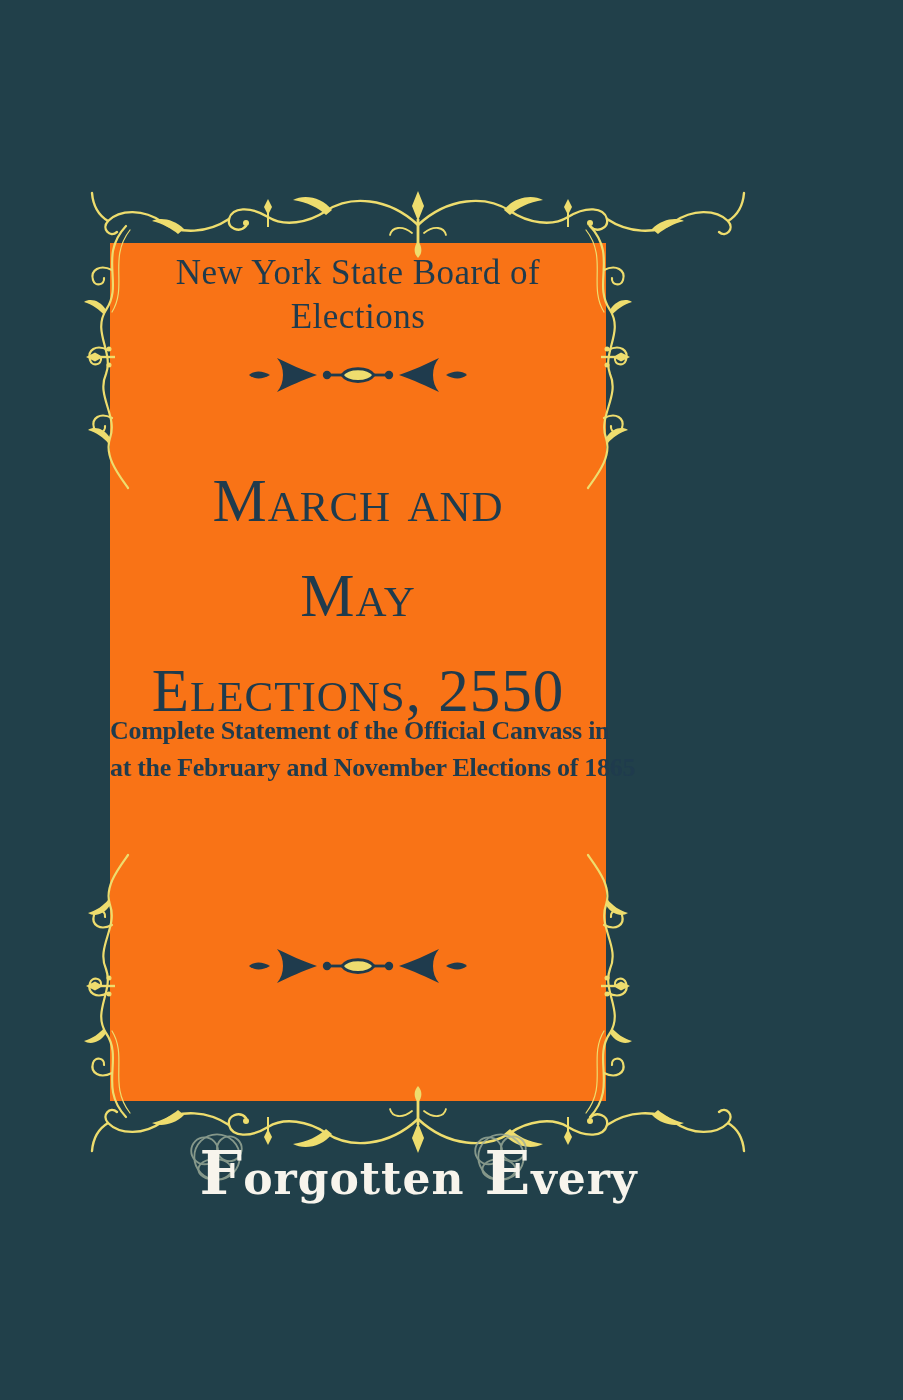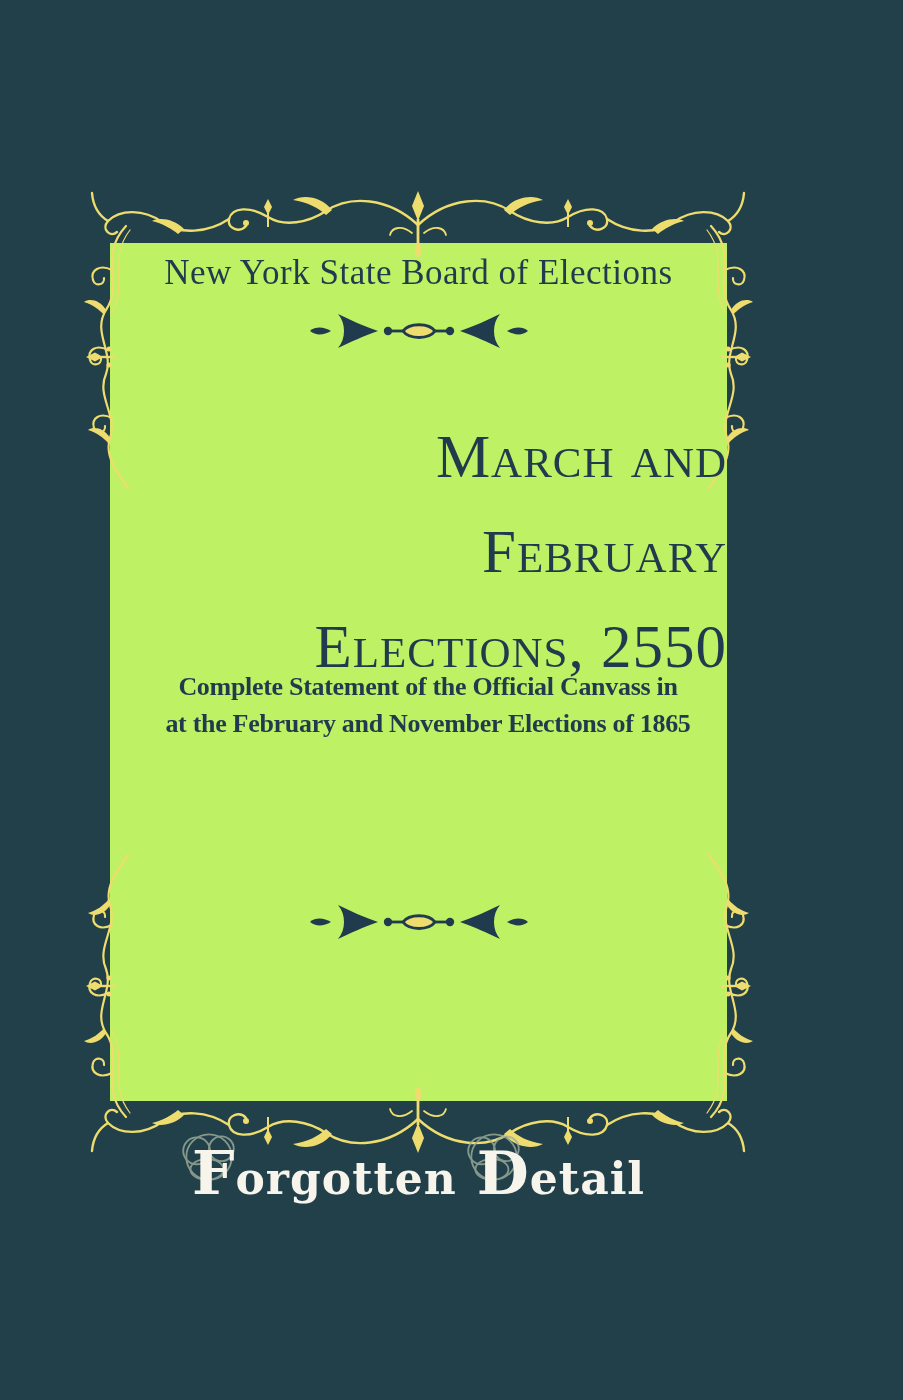--- a/index.html
+++ b/index.html
@@ -1,41 +1,41 @@
 <!DOCTYPE html>
 <html><head>
 <meta charset="utf-8">
 <style>
   html,body{margin:0;padding:0;background:#21404a;}
   body{width:903px;height:1400px;position:relative;overflow:hidden;
        font-family:"Liberation Serif",serif;}
 
-  .cover-panel{position:absolute;left:110px;top:243px;width:617px;height:858px;
-               background:#bef264;}
+  .cover-panel{position:absolute;left:110px;top:243px;width:496px;height:858px;
+               background:#f97316;}
 
   
   .band{position:absolute;left:-22px;width:660px;height:76px;overflow:visible;}
   .band-top{top:-54px;}
   .band-bottom{bottom:-54px;transform:scaleY(-1);}
   .vine{position:absolute;width:52px;height:270px;overflow:visible;}
   .vine-tl{left:-28px;top:-21px;}
   .vine-tr{right:-28px;top:-21px;transform:scaleX(-1);}
   .vine-bl{left:-28px;bottom:-20px;transform:scaleY(-1);}
   .vine-br{right:-28px;bottom:-20px;transform:scale(-1,-1);}
 
   .content{position:absolute;inset:0;text-align:center;color:#1f3b4d;}
   .author{margin:8px 0 0;font-size:35px;line-height:44px;font-weight:normal;
           letter-spacing:.5px;}
   .divider{display:block;margin:16px auto 0;width:230px;height:40px;}
   .divider2{margin:160px auto 0;}
   .cover-title{margin:58px 0 0;font-size:61px;line-height:95px;font-weight:normal;
-         font-variant:small-caps;letter-spacing:1px;text-align:right;}
+         font-variant:small-caps;letter-spacing:1px;}
   .cover-title span{display:block;}
   .subtitle{margin:-26px 0 0;font-size:26px;line-height:37px;font-weight:bold;
-            letter-spacing:-0.3px;padding-left:19px;}
+            letter-spacing:-0.3px;}
   .subtitle span{display:block;white-space:nowrap;}
 
   .logo{position:absolute;left:110px;top:1138px;width:617px;display:flex;
         justify-content:center;align-items:center;gap:20px;color:#f7f4ec;
         font-family:"DejaVu Serif",serif;font-weight:bold;}
   .logo-word-wrap{position:relative;display:inline-block;}
   .logo-flourish{position:absolute;left:-16px;top:-14px;width:66px;height:66px;
                  opacity:.8;}
   .logo-word{position:relative;display:inline-block;font-size:44px;
              letter-spacing:1px;z-index:1;}
@@ -118,21 +118,21 @@
       <h2 class="author">New York State Board of Elections</h2>
 
       <svg class="divider" viewBox="0 0 230 40">
         <use href="#div-half"></use>
         <use href="#div-half" transform="translate(230 0) scale(-1 1)"></use>
         <path d="M99 20 C 105 11.5, 125 11.5, 131 20 C 125 28.5, 105 28.5, 99 20 Z" fill="#eedd6e" stroke="#1f3b4d" stroke-width="3"></path>
       </svg>
 
       <h1 class="cover-title">
         <span>March and</span>
-        <span>February</span>
+        <span>May</span>
         <span>Elections, 2550</span>
       </h1>
 
       <p class="subtitle">
         <span>Complete Statement of the Official Canvass in</span>
         <span>at the February and November Elections of 1865</span>
       </p>
 
       <svg class="divider divider2" viewBox="0 0 230 40">
         <use href="#div-half"></use>
@@ -152,17 +152,17 @@
       </svg>
       <span class="logo-word">Forgotten</span>
     </span>
     <span class="logo-word-wrap">
       <svg class="logo-flourish" viewBox="0 0 64 64" fill="none" stroke="#9fae9b" stroke-width="1.8">
         <circle cx="32" cy="32" r="22"></circle>
           <circle cx="20" cy="26" r="13"></circle>
         <circle cx="44" cy="24" r="12"></circle>
           <ellipse cx="30" cy="44" rx="16" ry="10"></ellipse>
       </svg>
-      <span class="logo-word">Detail</span>
+      <span class="logo-word">Every</span>
     </span>
   </div>
 
 </div>
 
 </body></html>

